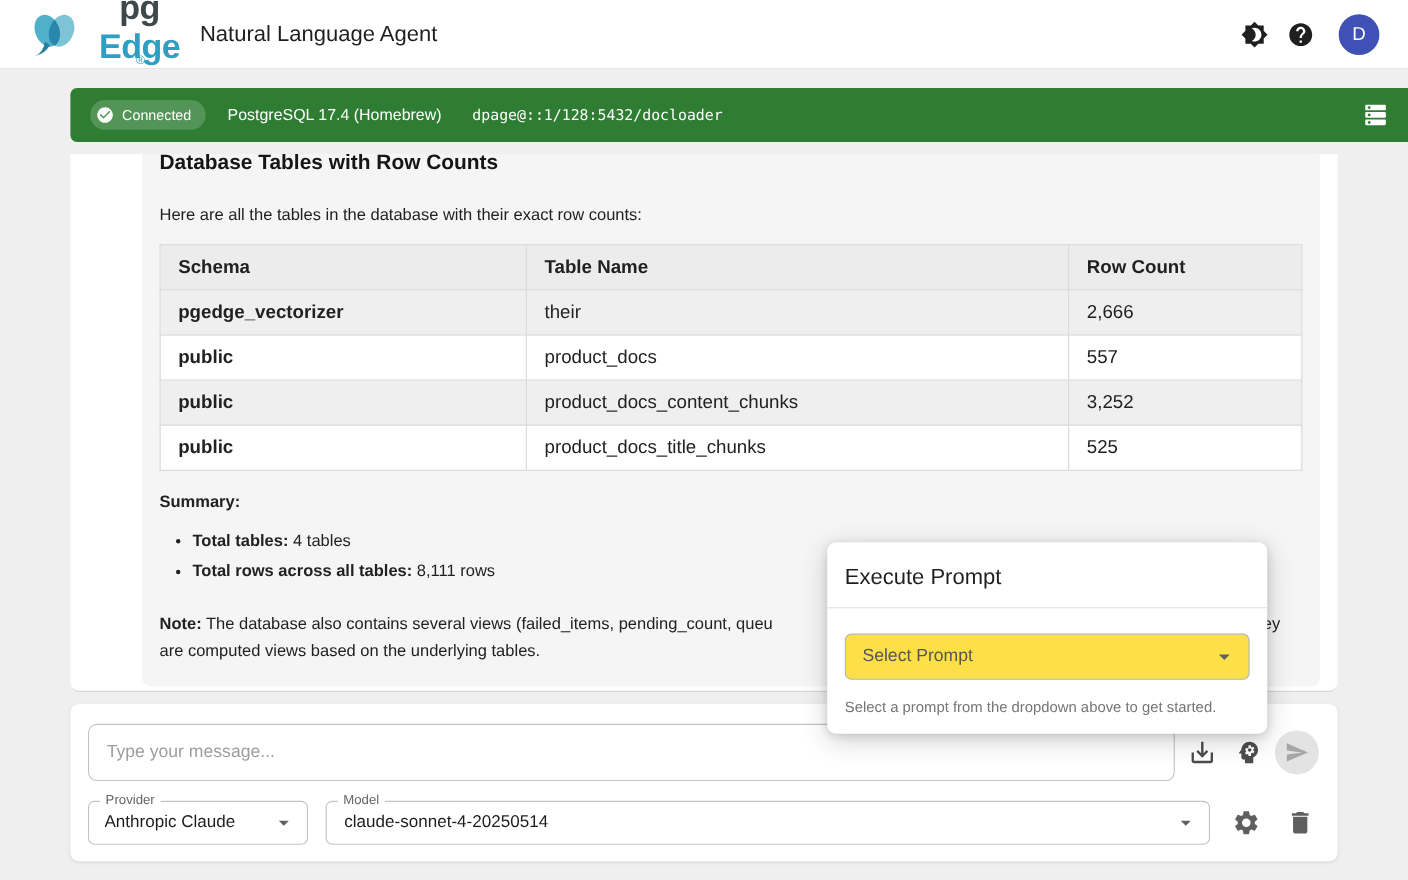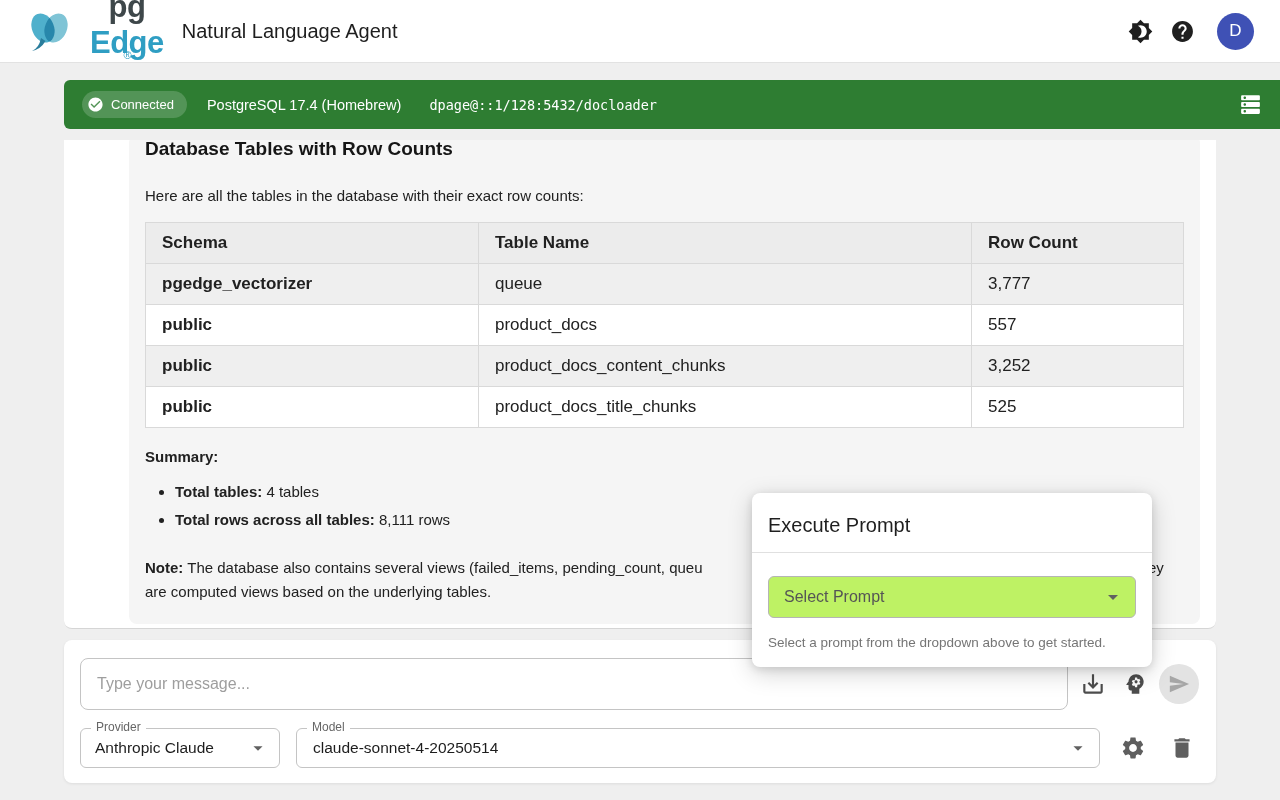--- a/index.html
+++ b/index.html
@@ -74,21 +74,21 @@
   .prompt-panel {
     position:absolute; left:752px; top:493px; width:400px; height:174px;
     background:#fff; border-radius:8px; z-index:20;
     box-shadow:0 6px 24px rgba(0,0,0,0.18), 0 2px 8px rgba(0,0,0,0.12);
   }
   .prompt-title { font-size:20px; font-weight:400; color:#1f1f1f; margin:21px 16px 15px; }
   .prompt-divider { height:1px; background:#e0e0e0; }
   .prompt-select {
     margin:23px 16px 0; height:42px; border:1px solid #b5b5b5; border-radius:6px;
     display:flex; align-items:center; justify-content:space-between; padding:0 10px 0 15px;
-    color:#555; font-size:16px; cursor:pointer; background:#bef264;
+    color:#555; font-size:16px; cursor:pointer; background:#fde047;
   }
   .prompt-helper { margin:17px 16px 0; font-size:13.5px; color:#757575; }
 
   
   .composer {
     position:absolute; left:64px; top:640px; width:1152px; height:143px;
     background:#fff; border-radius:8px; box-shadow:0 1px 3px rgba(0,0,0,0.08);
   }
   .msg-input {
     position:absolute; left:16px; top:18px; width:988px; height:52px;
@@ -196,22 +196,22 @@
       <thead>
         <tr>
             <th>Schema</th>
             <th>Table Name</th>
             <th>Row Count</th>
           </tr>
       </thead>
       <tbody>
           <tr class="row-odd">
             <td><strong>pgedge_vectorizer</strong></td>
-            <td>queue</td>
-            <td>3,777</td>
+            <td>their</td>
+            <td>2,666</td>
           </tr>
           <tr class="row-even">
             <td><strong>public</strong></td>
             <td>product_docs</td>
             <td>557</td>
           </tr>
           <tr class="row-odd">
             <td><strong>public</strong></td>
             <td>product_docs_content_chunks</td>
             <td>3,252</td>

